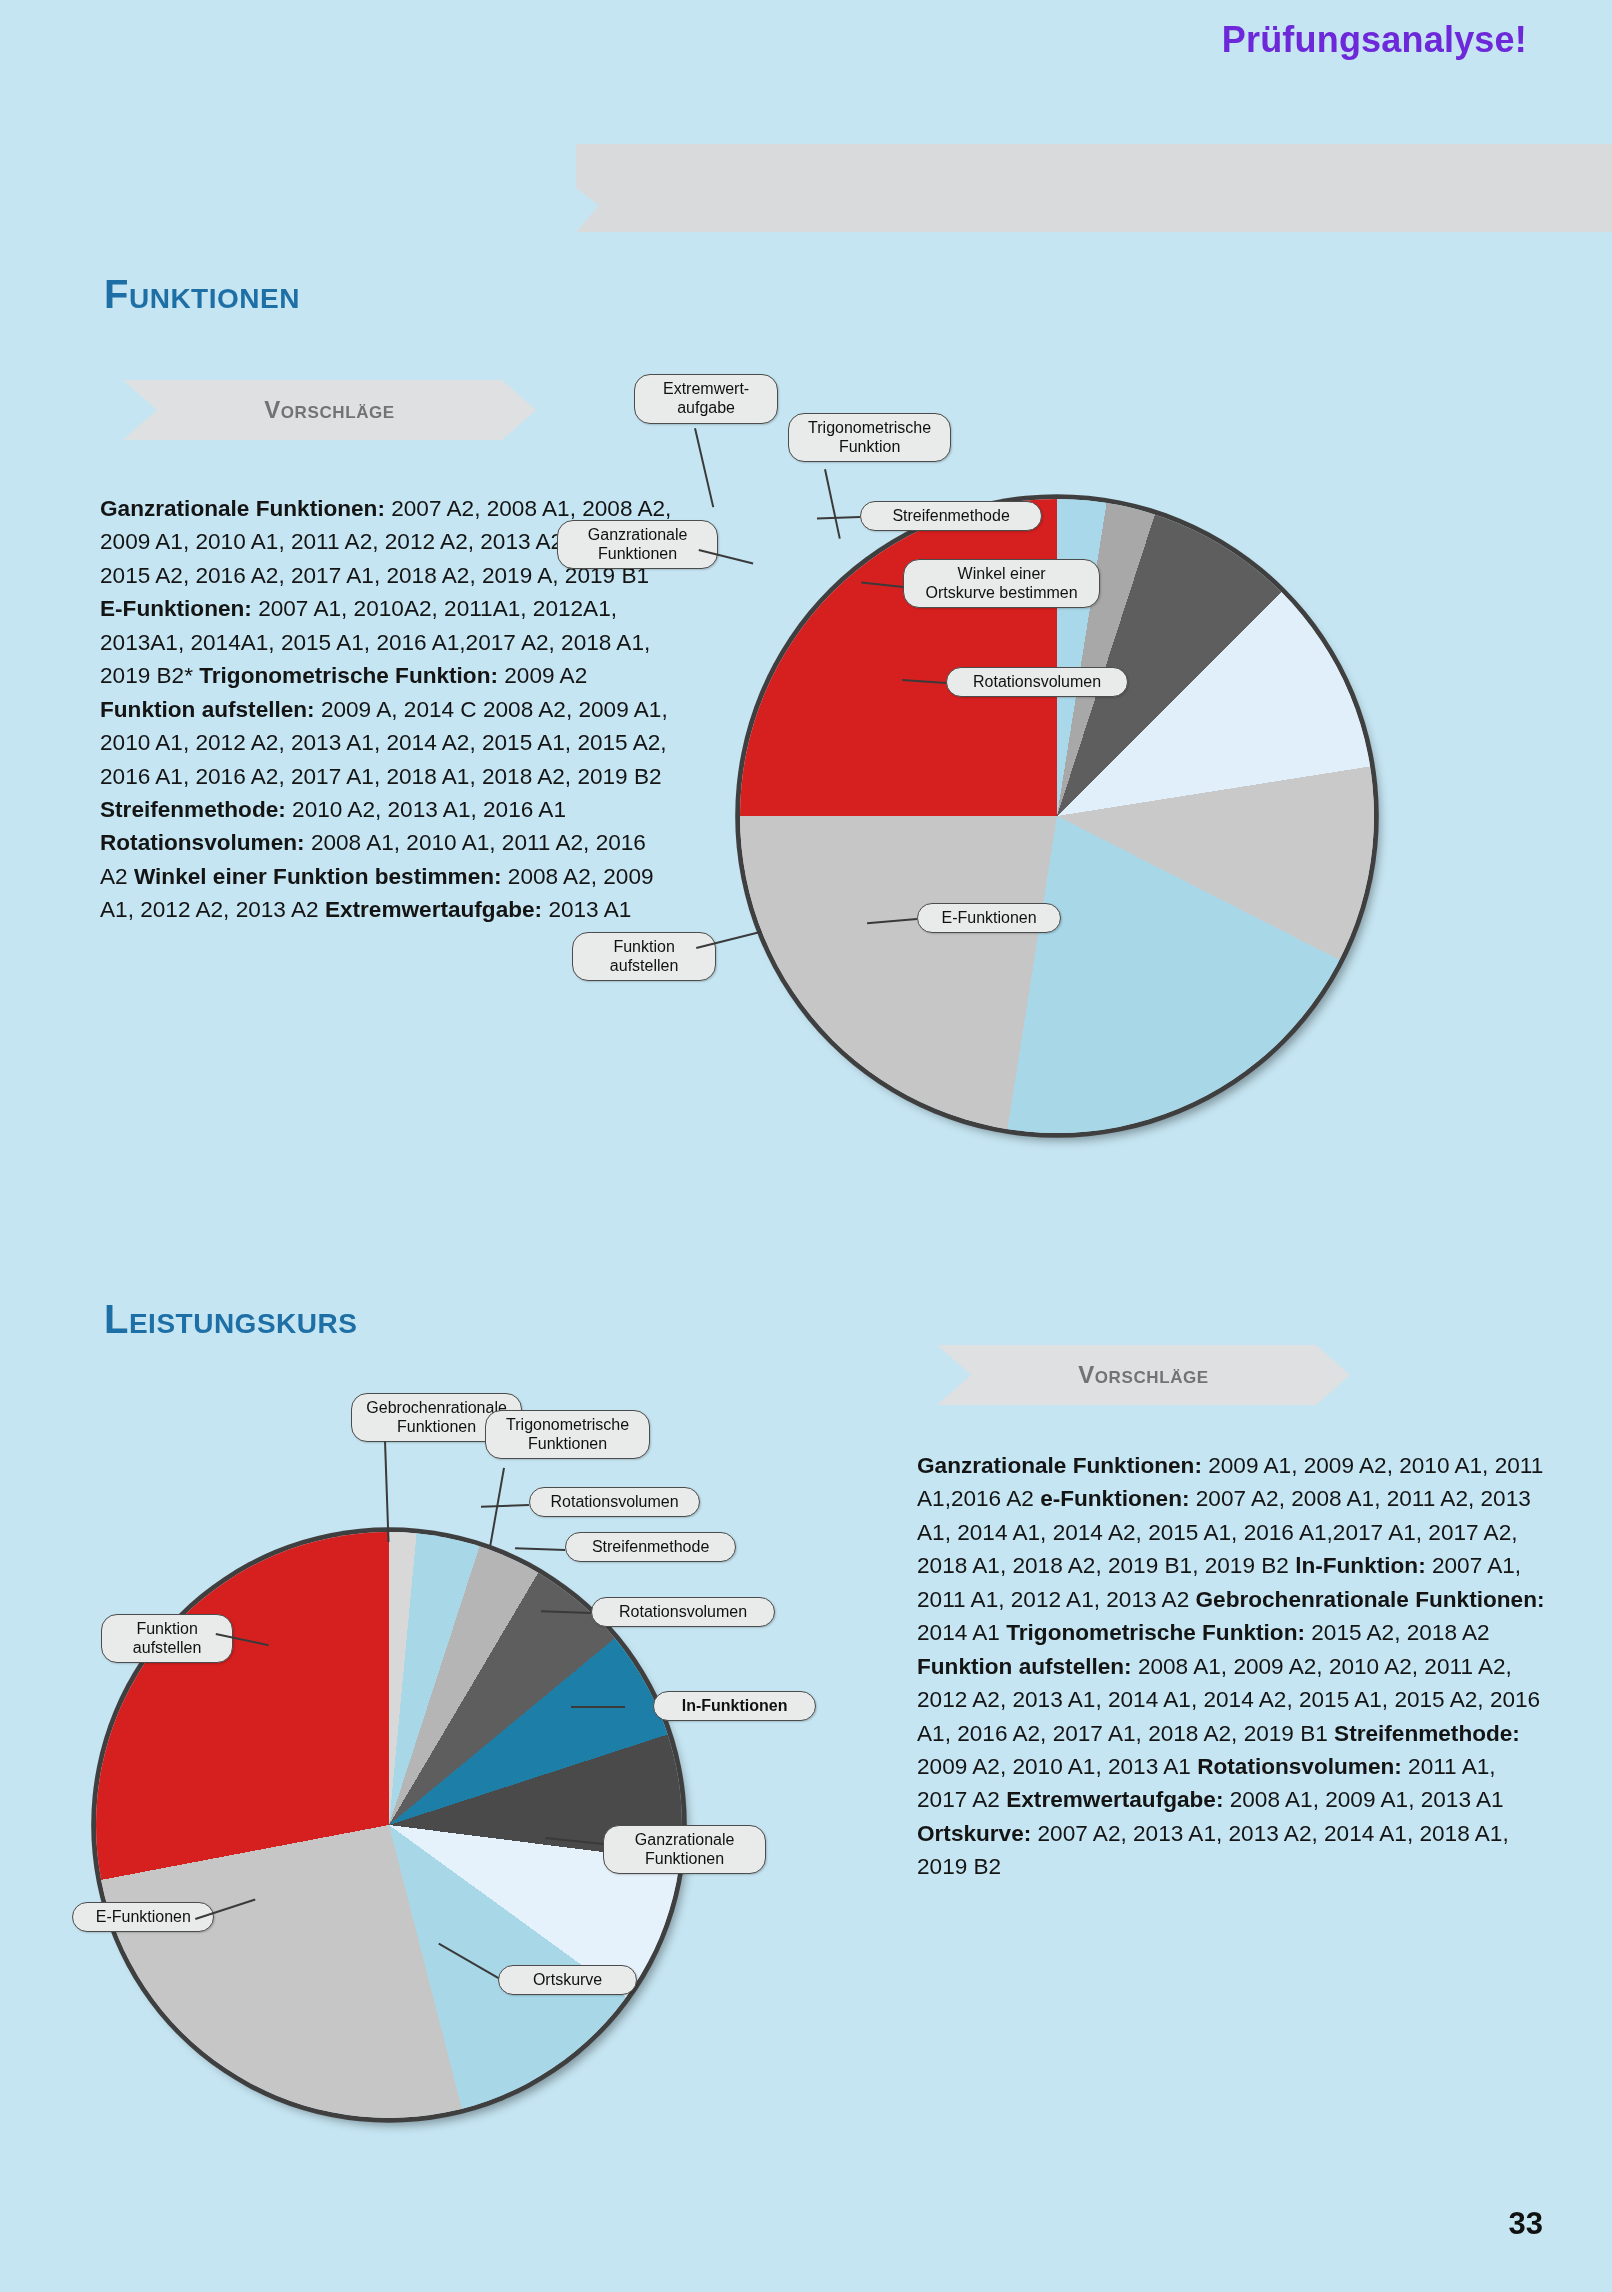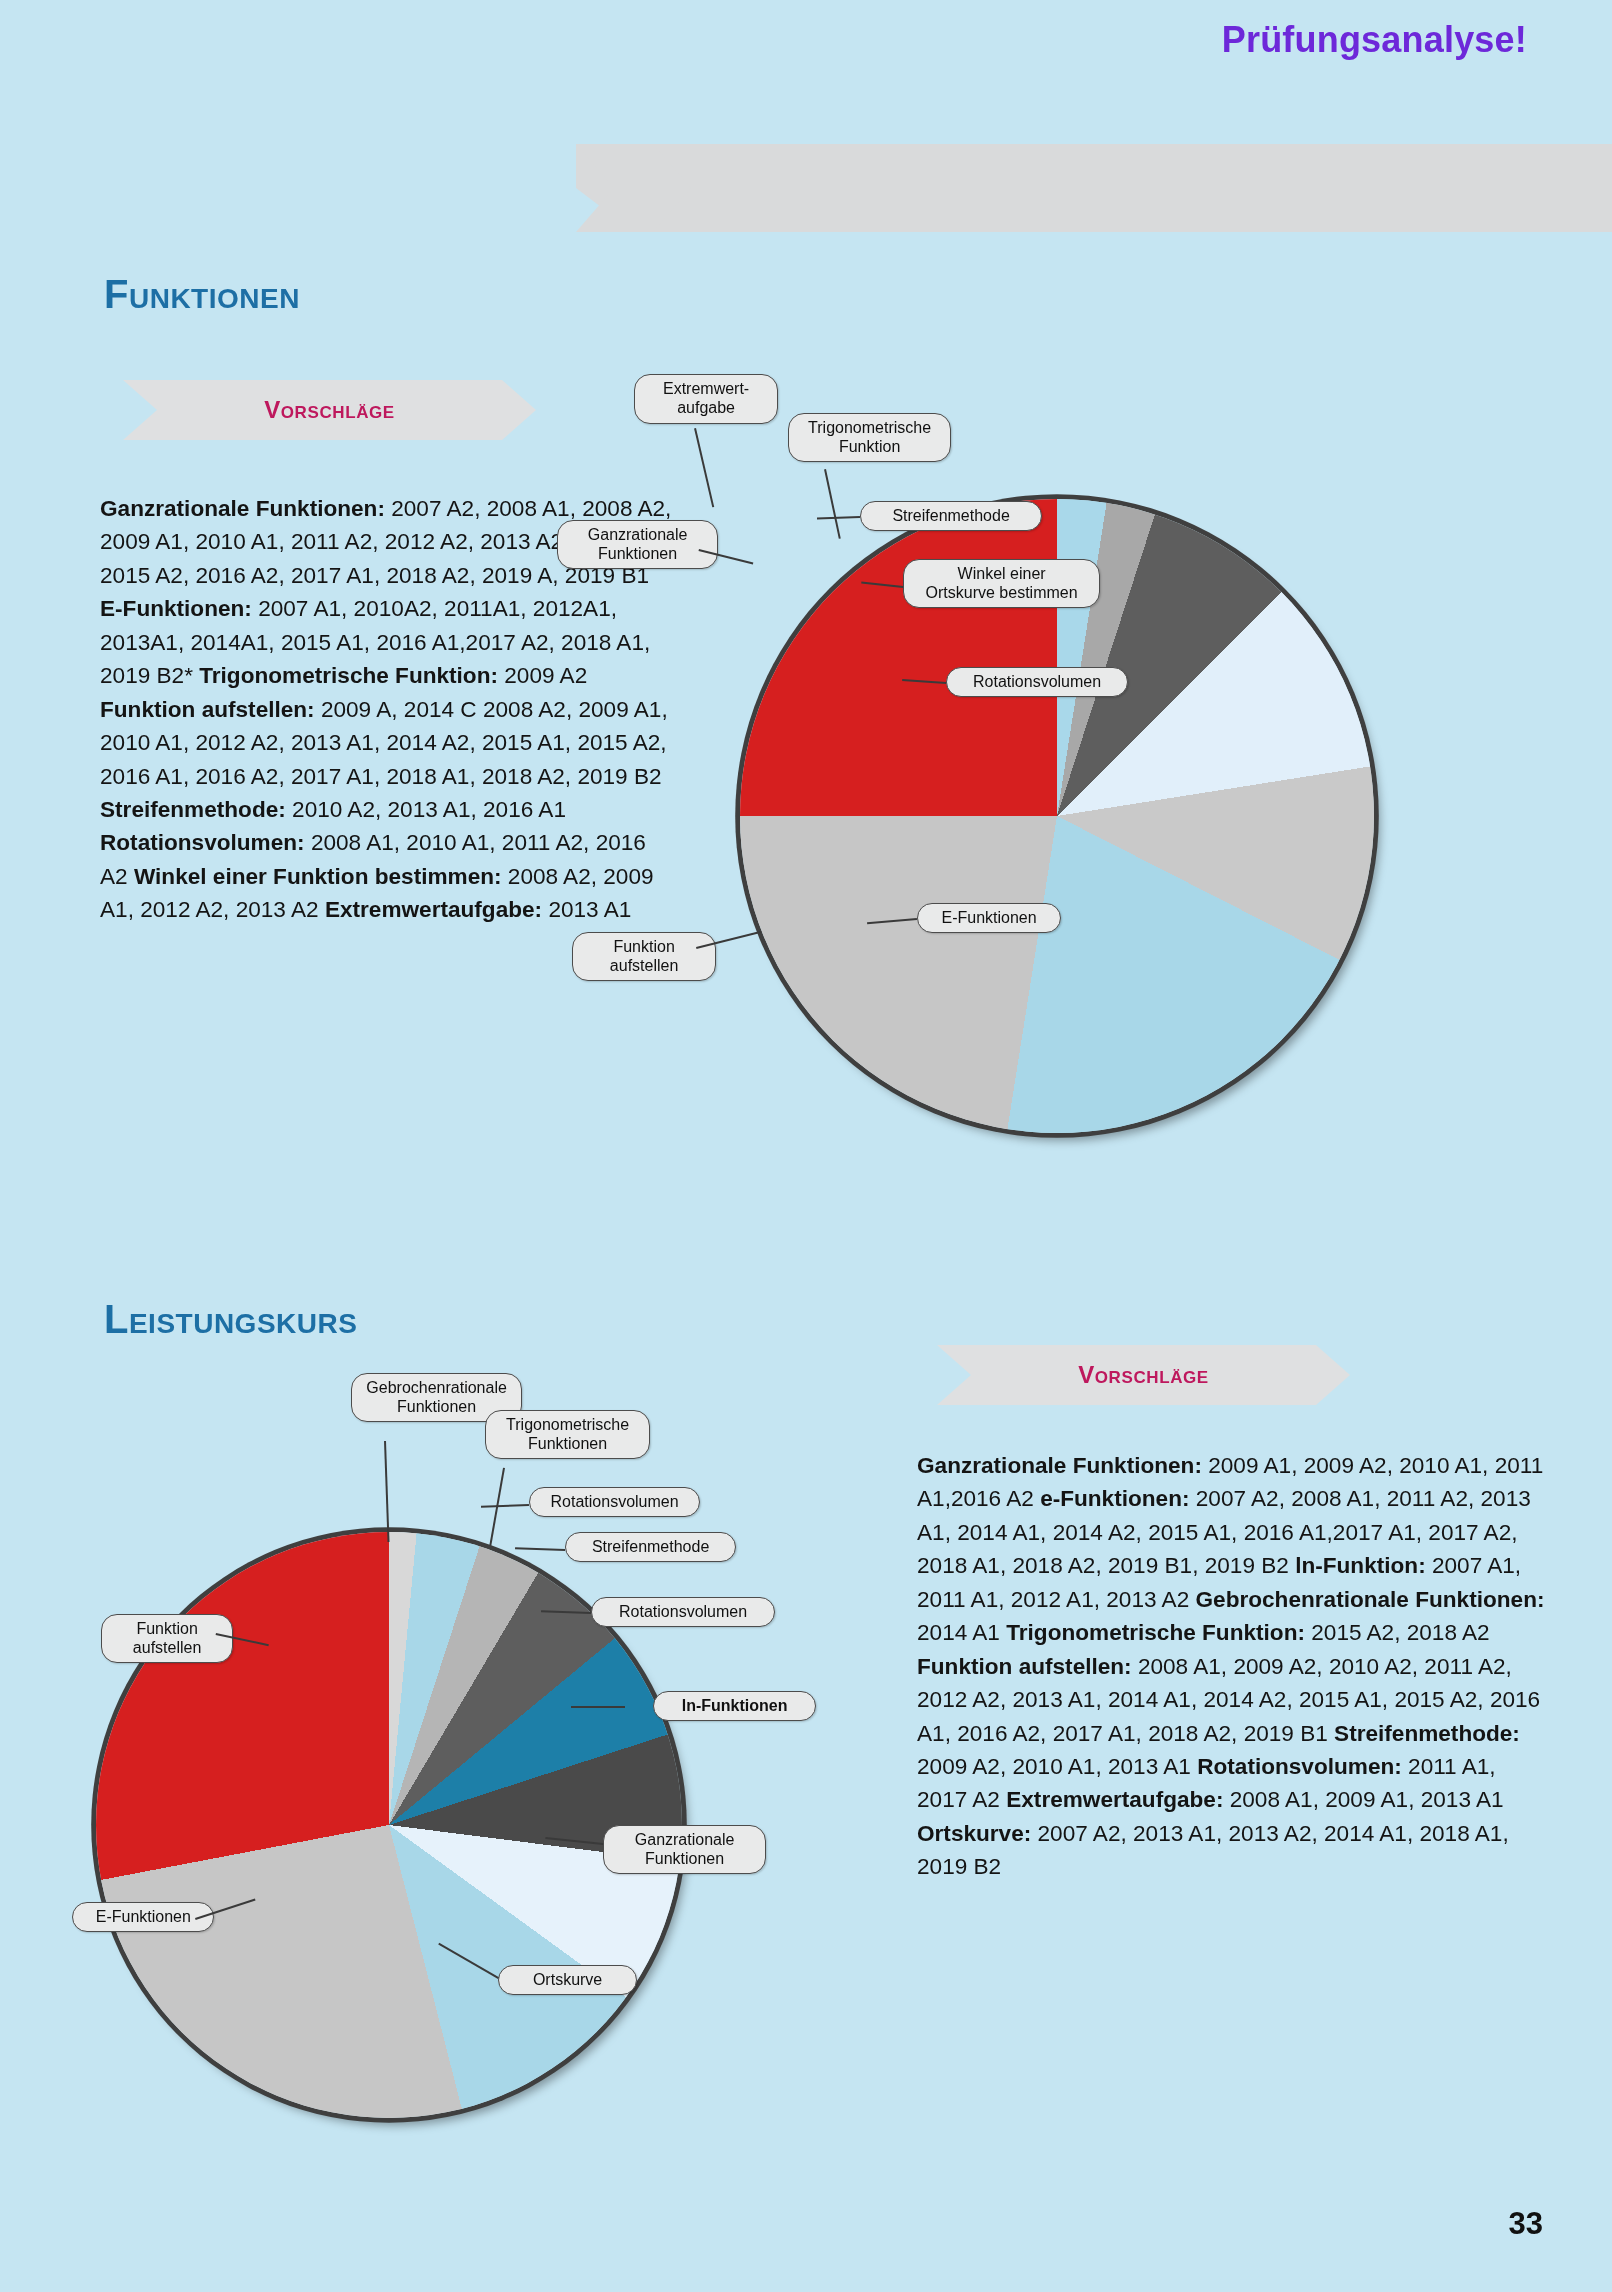--- a/index.html
+++ b/index.html
@@ -70,21 +70,21 @@
     position: absolute;
     height: 60px;
     background: #dfe0e1;
     display: flex;
     align-items: center;
     justify-content: center;
   }
   .chev span {
     font-size: 24px;
     font-weight: bold;
-    color: #be185d;
+    color: #737373;
     font-variant: small-caps;
     letter-spacing: 0.6px;
   }
   #gk-chev {
     left: 123px; top: 380px; width: 413px;
     clip-path: polygon(0 0, 379px 0, 413px 30px, 379px 60px, 0 60px, 34px 30px);
   }
   #lk-chev {
     left: 937px; top: 1345px; width: 413px;
     clip-path: polygon(0 0, 379px 0, 413px 30px, 379px 60px, 0 60px, 34px 30px);
@@ -204,21 +204,21 @@
   <span>Vorschläge</span>
 </div>
 
 <div class="suggest" id="lk-list">
     <p><b>Ganzrationale Funktionen:</b><span> 2009 A1, 2009 A2, 2010 A1, 2011 A1,2016 A2</span> <b>e-Funktionen:</b><span> 2007 A2, 2008 A1, 2011 A2, 2013 A1, 2014 A1, 2014 A2, 2015 A1, 2016 A1,2017 A1, 2017 A2, 2018 A1, 2018 A2, 2019 B1, 2019 B2</span> <b>ln-Funktion:</b><span> 2007 A1, 2011 A1, 2012 A1, 2013 A2</span> <b>Gebrochenrationale Funktionen:</b><span> 2014 A1</span> <b>Trigonometrische Funktion:</b><span> 2015 A2, 2018 A2</span> <b>Funktion aufstellen:</b><span> 2008 A1, 2009 A2, 2010 A2, 2011 A2, 2012 A2, 2013 A1, 2014 A1, 2014 A2, 2015 A1, 2015 A2, 2016 A1, 2016 A2, 2017 A1, 2018 A2, 2019 B1</span> <b>Streifenmethode:</b><span> 2009 A2, 2010 A1, 2013 A1</span> <b>Rotationsvolumen:</b><span> 2011 A1, 2017 A2</span> <b>Extremwertaufgabe:</b><span> 2008 A1, 2009 A1, 2013 A1</span> <b>Ortskurve:</b><span> 2007 A2, 2013 A1, 2013 A2, 2014 A1, 2018 A1, 2019 B2</span></p>
   </div>
 
 <div class="pie-wrap" id="lk-pie-wrap">
   <div class="pie" id="lk-pie" style="background: conic-gradient(rgb(216, 216, 216) 0deg, rgb(216, 216, 216) 5.4deg, rgb(168, 215, 232) 5.4deg, rgb(168, 215, 232) 18deg, rgb(181, 181, 181) 18deg, rgb(181, 181, 181) 30.6deg, rgb(94, 94, 94) 30.6deg, rgb(94, 94, 94) 50.4deg, rgb(29, 127, 168) 50.4deg, rgb(29, 127, 168) 72deg, rgb(74, 74, 74) 72deg, rgb(74, 74, 74) 97.2deg, rgb(230, 242, 251) 97.2deg, rgb(230, 242, 251) 126deg, rgb(168, 215, 232) 126deg, rgb(168, 215, 232) 165.6deg, rgb(198, 198, 198) 165.6deg, rgb(198, 198, 198) 259.2deg, rgb(214, 31, 31) 259.2deg, rgb(214, 31, 31) 360deg);"></div>
 
-  <div class="label" style="left:274px; top:28px; width:152px;">Gebrochenrationale
+  <div class="label" style="left:274px; top:48px; width:152px;">Gebrochenrationale
 Funktionen</div>
   <div class="leader" style="left:309px; top:96px; width:101px; transform:rotate(88deg);"></div>
 
   <div class="label" style="left:408px; top:65px; width:146px;">Trigonometrische
 Funktionen</div>
   <div class="leader" style="left:428px; top:123px; width:79px; transform:rotate(100deg);"></div>
 
   <div class="label" style="left:452px; top:142px; width:152px;">Rotationsvolumen</div>
   <div class="leader" style="left:452px; top:161px; width:48px; transform:rotate(178deg);"></div>
 

